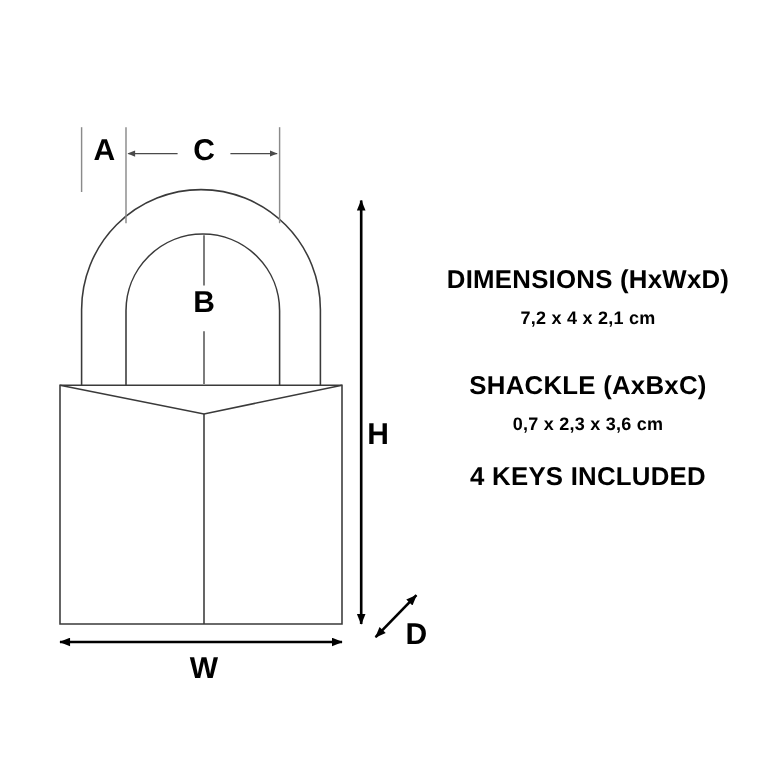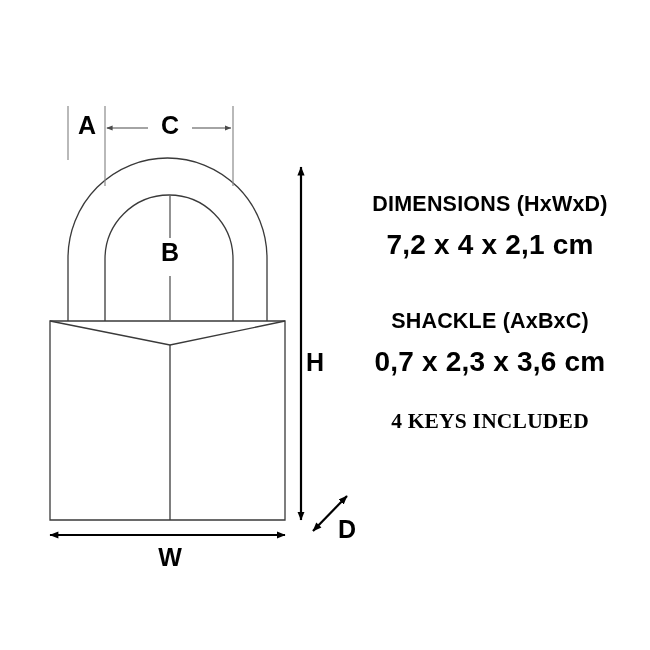--- a/index.html
+++ b/index.html
@@ -33,29 +33,29 @@
     position: absolute;
     left: 330px;
     width: 320px;
     text-align: center;
     color: #000000;
     font-family: "Liberation Sans", sans-serif;
     font-weight: bold;
     line-height: 1.28;
     letter-spacing: 0.2px;
   }
-  #spec-dimensions { top: 191px; }
+  #spec-dimensions { top: 220px; }
   #spec-shackle   { top: 308px; }
-  #spec-keys      { top: 408px; font-family: Liberation Serif, serif; }
+  #spec-keys      { top: 384px; }
   .spec-title {
     font-size: 21.5px;
     white-space: nowrap;
   }
   .spec-value {
-    font-size: 28px;
+    font-size: 15px;
     white-space: nowrap;
     margin-top: 8px;
   }
   .dim-letter {
     position: absolute;
     color: #000000;
     font-family: "Liberation Sans", sans-serif;
     font-weight: bold;
     font-size: 25px;
     line-height: 1;

